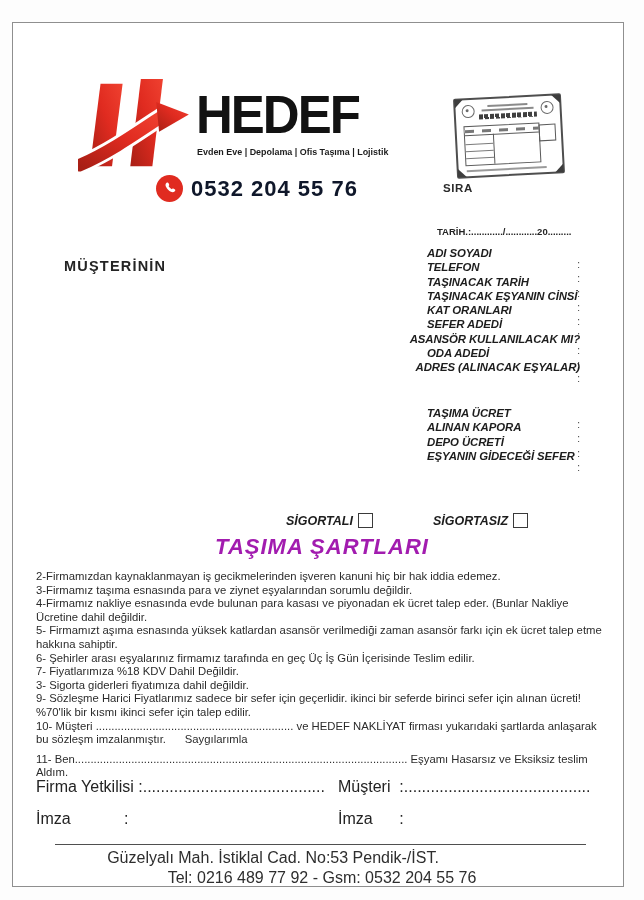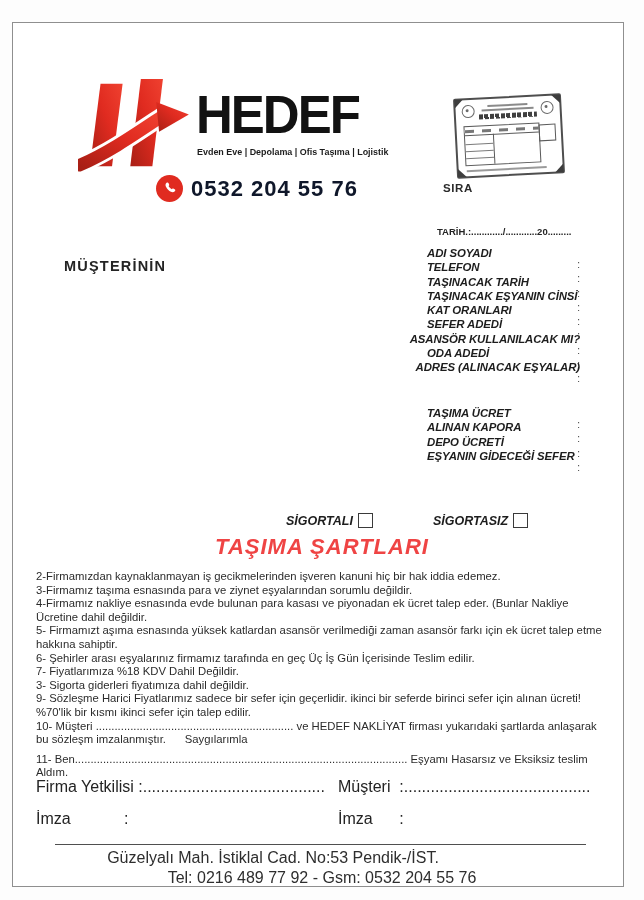--- a/index.html
+++ b/index.html
@@ -63,21 +63,21 @@
           background-image:radial-gradient(circle,#4c4c4c .8px,transparent 1px);
           background-size:3.3px 4px;background-repeat:repeat-x;
           background-position:left bottom 2px;}
   
   .ins-row{position:absolute;left:286px;top:513px;display:flex;align-items:flex-end;}
   .ins-label{font-size:12.5px;font-weight:bold;font-style:italic;color:#1d1d1d;}
   .ins-box{width:13px;height:13px;border:1.6px solid #3a3a3a;margin-left:5px;background:#fff;}
   .ins-gap{width:60px;}
   
   .terms-heading{position:absolute;left:0;top:534px;width:644px;text-align:center;
-        font-size:22px;font-weight:bold;font-style:italic;letter-spacing:1px;color:#ef4444;}
+        font-size:22px;font-weight:bold;font-style:italic;letter-spacing:1px;color:#a21caf;}
   .terms{position:absolute;left:36px;top:570px;width:572px;font-size:11.3px;
         line-height:13.6px;color:#2b2b2b;}
   .terms p{margin:0;white-space:pre-wrap;}
   .terms p.gap{margin-top:6px;}
   
   .sig-row{position:absolute;left:36px;top:778px;width:572px;display:flex;font-size:16px;color:#232323;}
   .sig-row .left{width:302px;white-space:pre;}
   .sig-row .right{flex:1;white-space:pre;}
   .imza-row{top:810px;}
   .footer-line{position:absolute;left:55px;top:844px;width:531px;border-top:1.5px solid #4f4f4f;}

